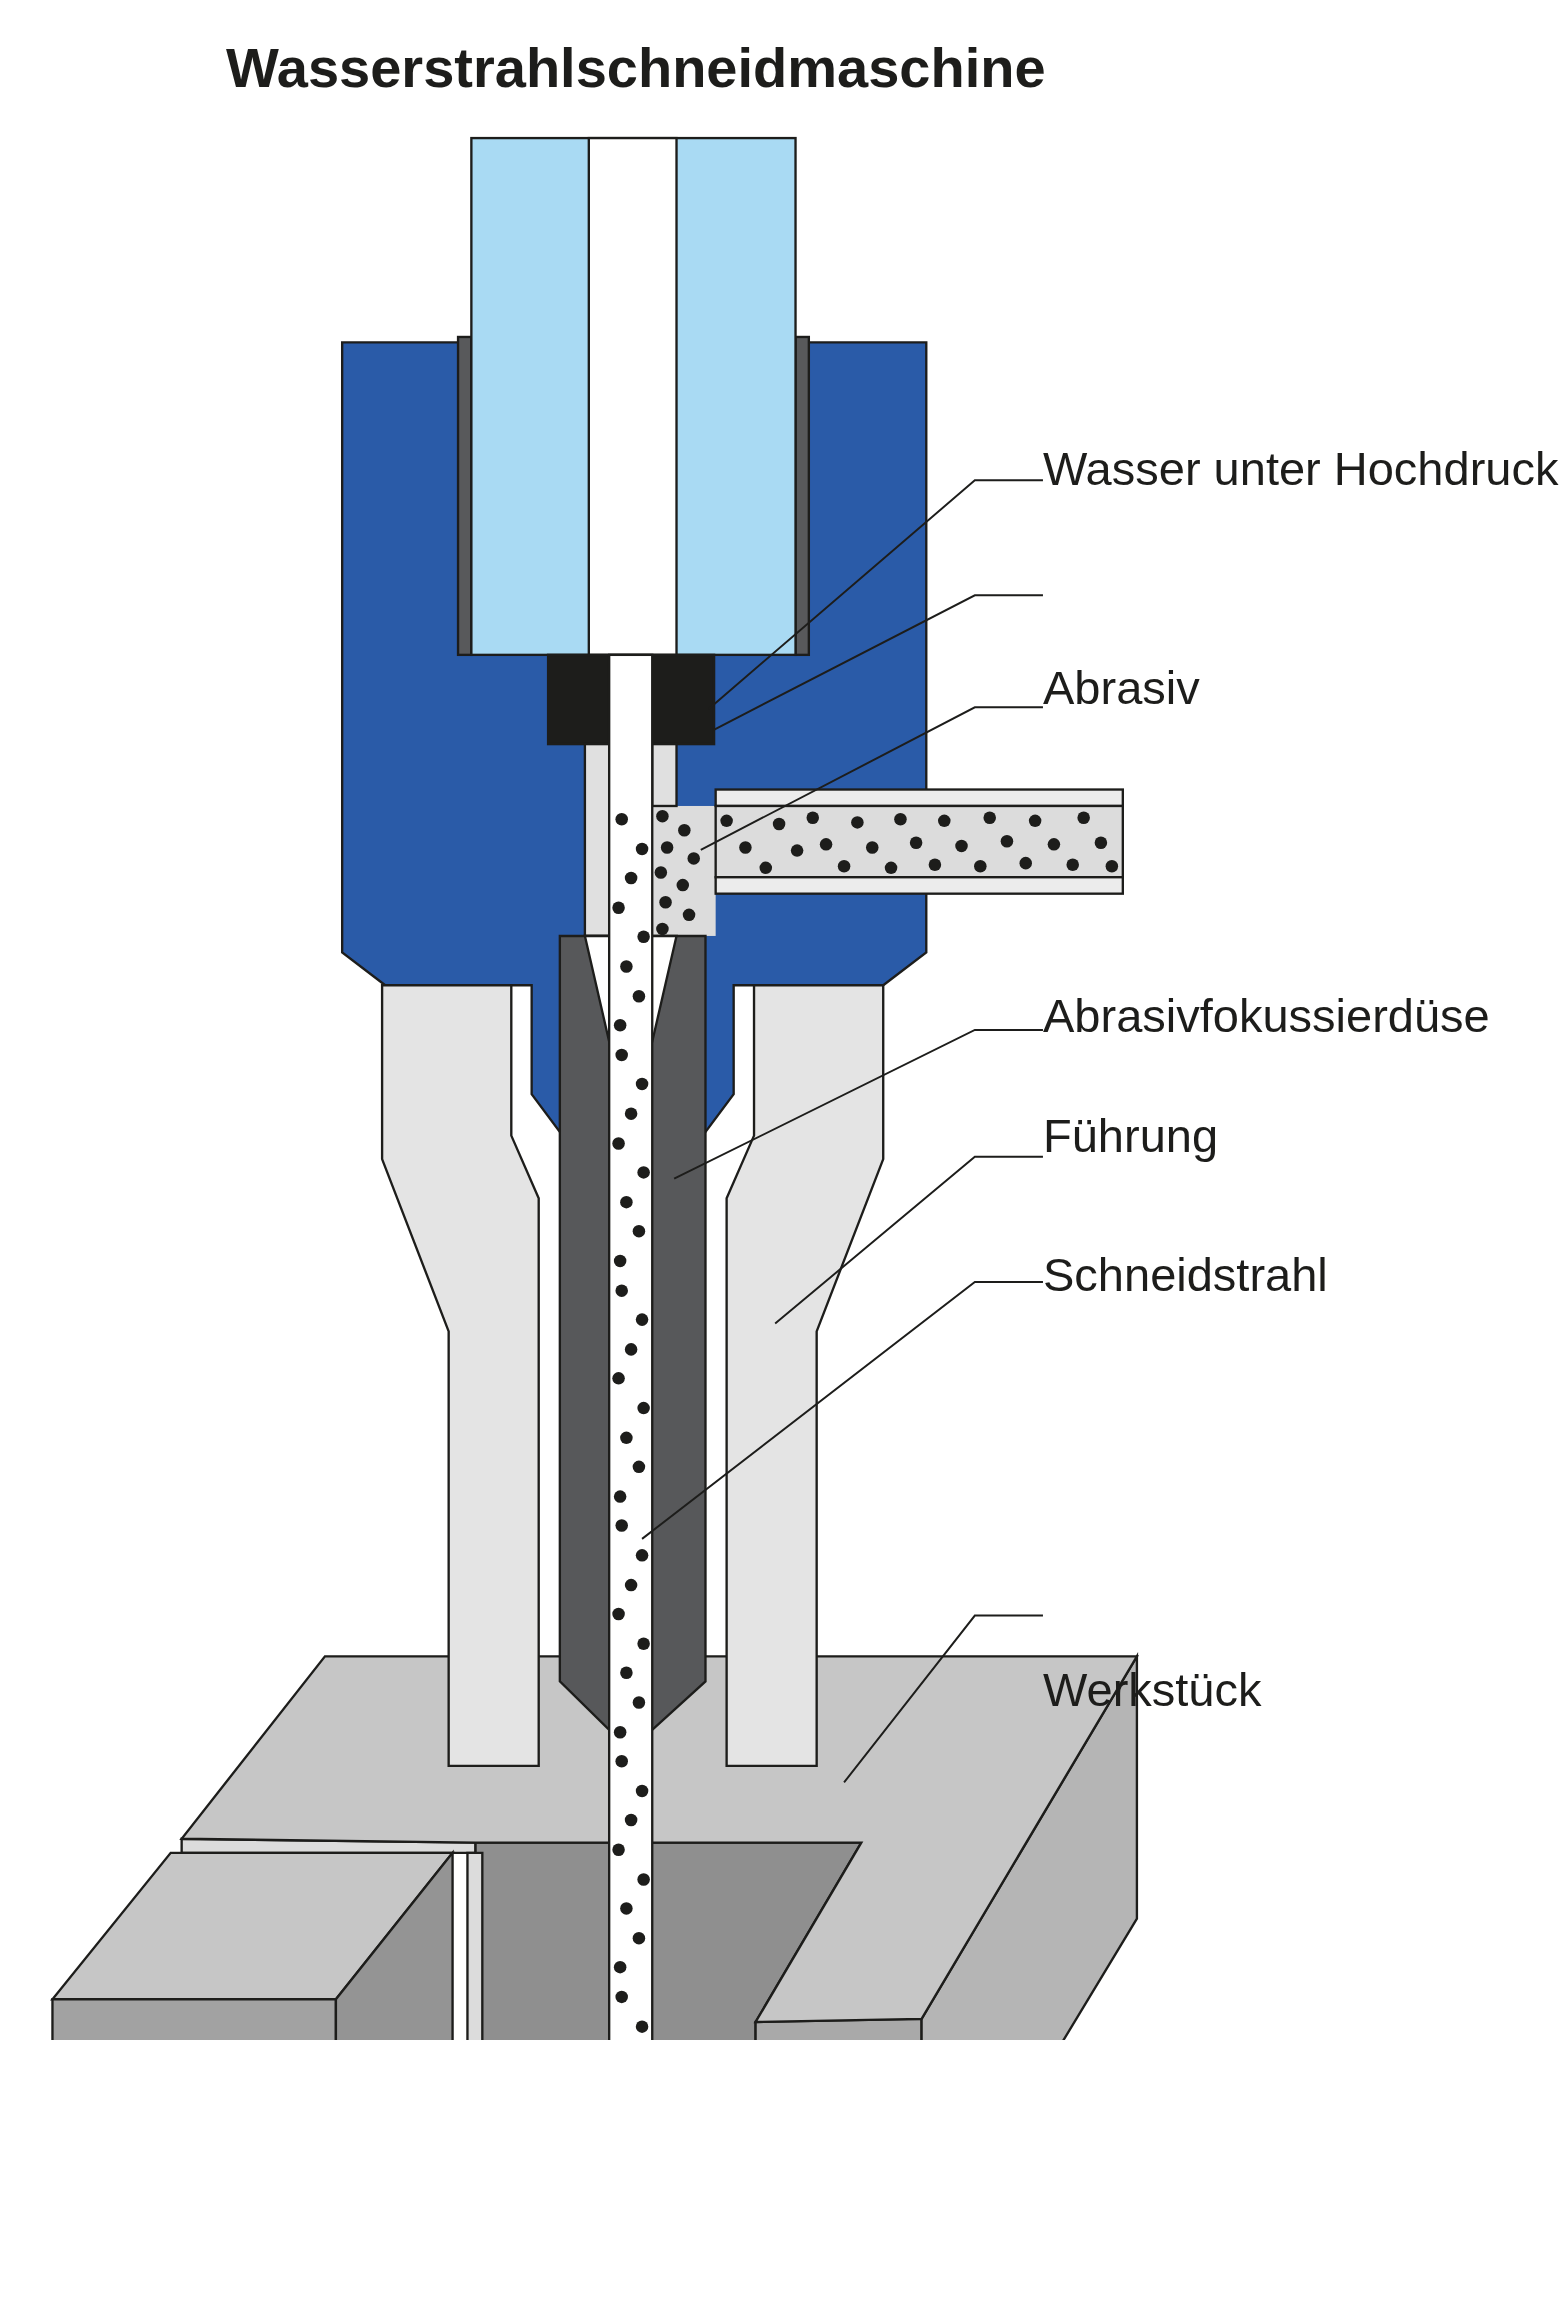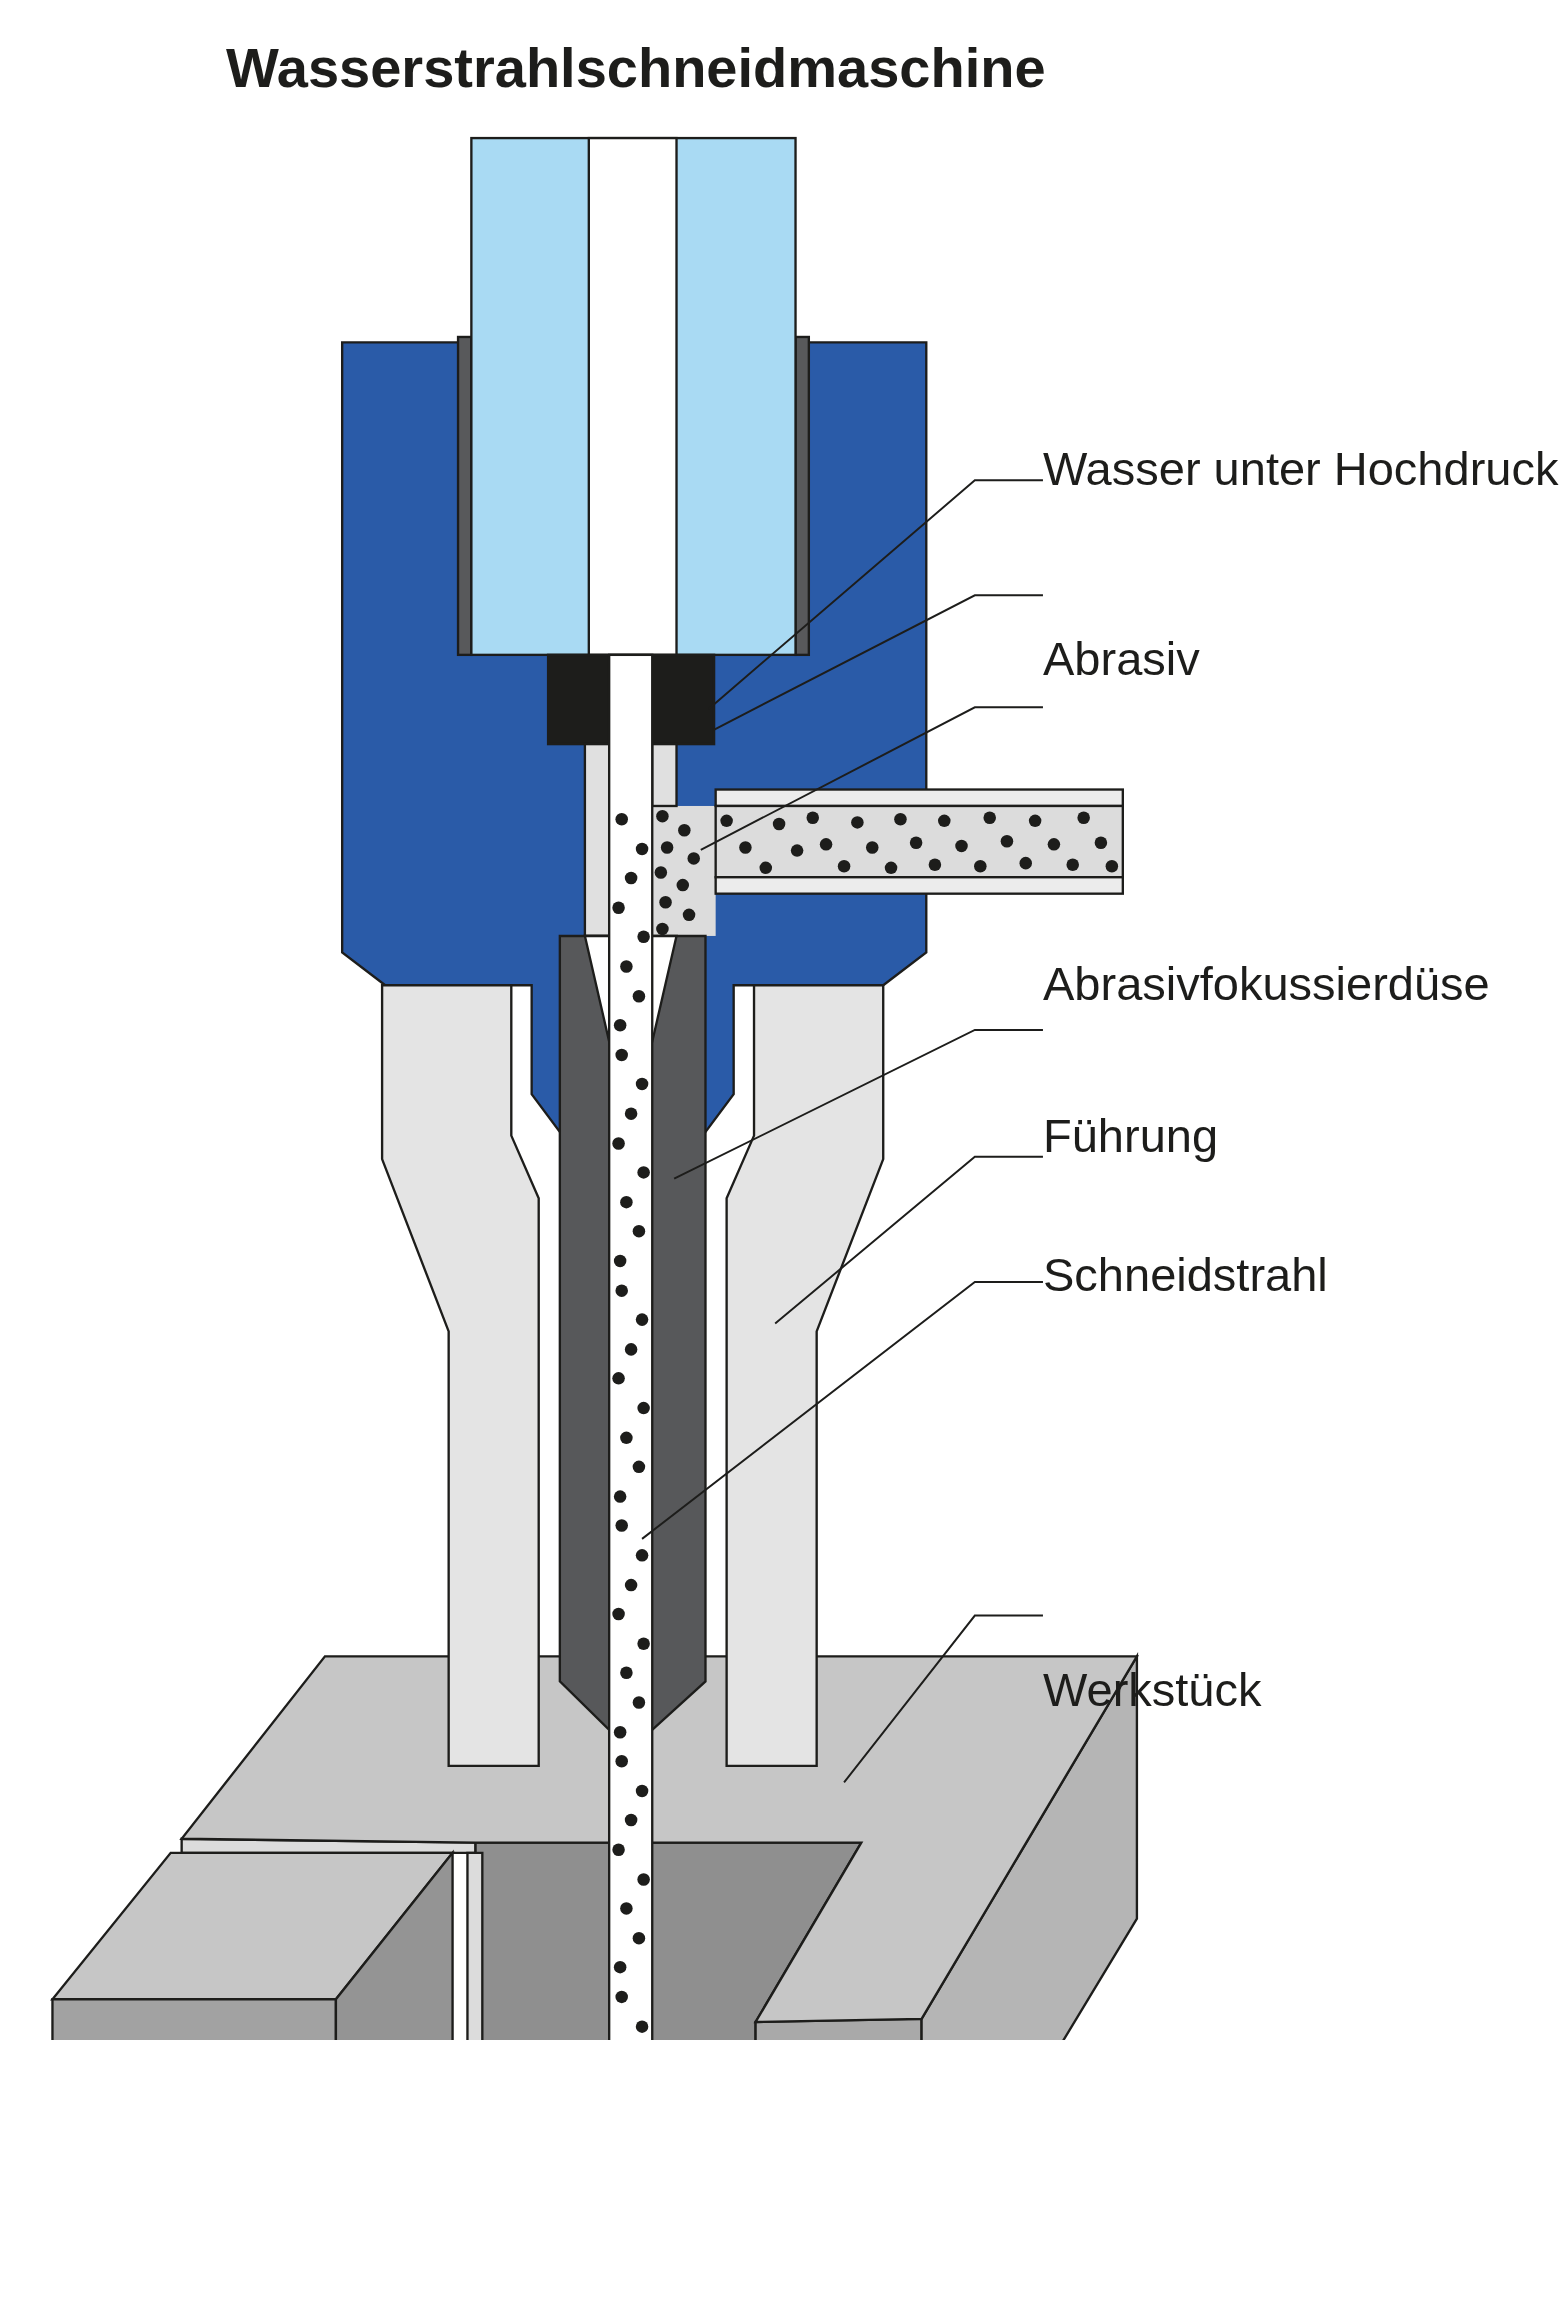--- a/index.html
+++ b/index.html
@@ -145,19 +145,19 @@
     <polyline class="leader" points="911,932 1245,760 1332,760"></polyline>
     <polyline class="leader" points="895,1085 1245,903 1332,903"></polyline>
     <polyline class="leader" points="861,1505 1245,1315 1332,1315"></polyline>
     <polyline class="leader" points="990,1690 1245,1477 1332,1477"></polyline>
     <polyline class="leader" points="820,1965 1245,1637 1332,1637"></polyline>
     <polyline class="leader" points="1078,2276 1245,2063 1332,2063"></polyline>
   </svg>
 
   <div id="title">Wasserstrahlschneidmaschine</div>
   <div class="lbl" style="top:445px">Wasser unter Hochdruck</div>
-  <div class="lbl" style="top:635px">Abrasiv</div>
-  <div class="lbl" style="top:960px">Abrasivfokussierdüse</div>
+  <div class="lbl" style="top:664px">Abrasiv</div>
+  <div class="lbl" style="top:992px">Abrasivfokussierdüse</div>
   <div class="lbl" style="top:1112px">Führung</div>
   <div class="lbl" style="top:1251px">Schneidstrahl</div>
   <div class="lbl" style="top:1666px">Werkstück</div>
 </div>
 
 
 </body></html>

